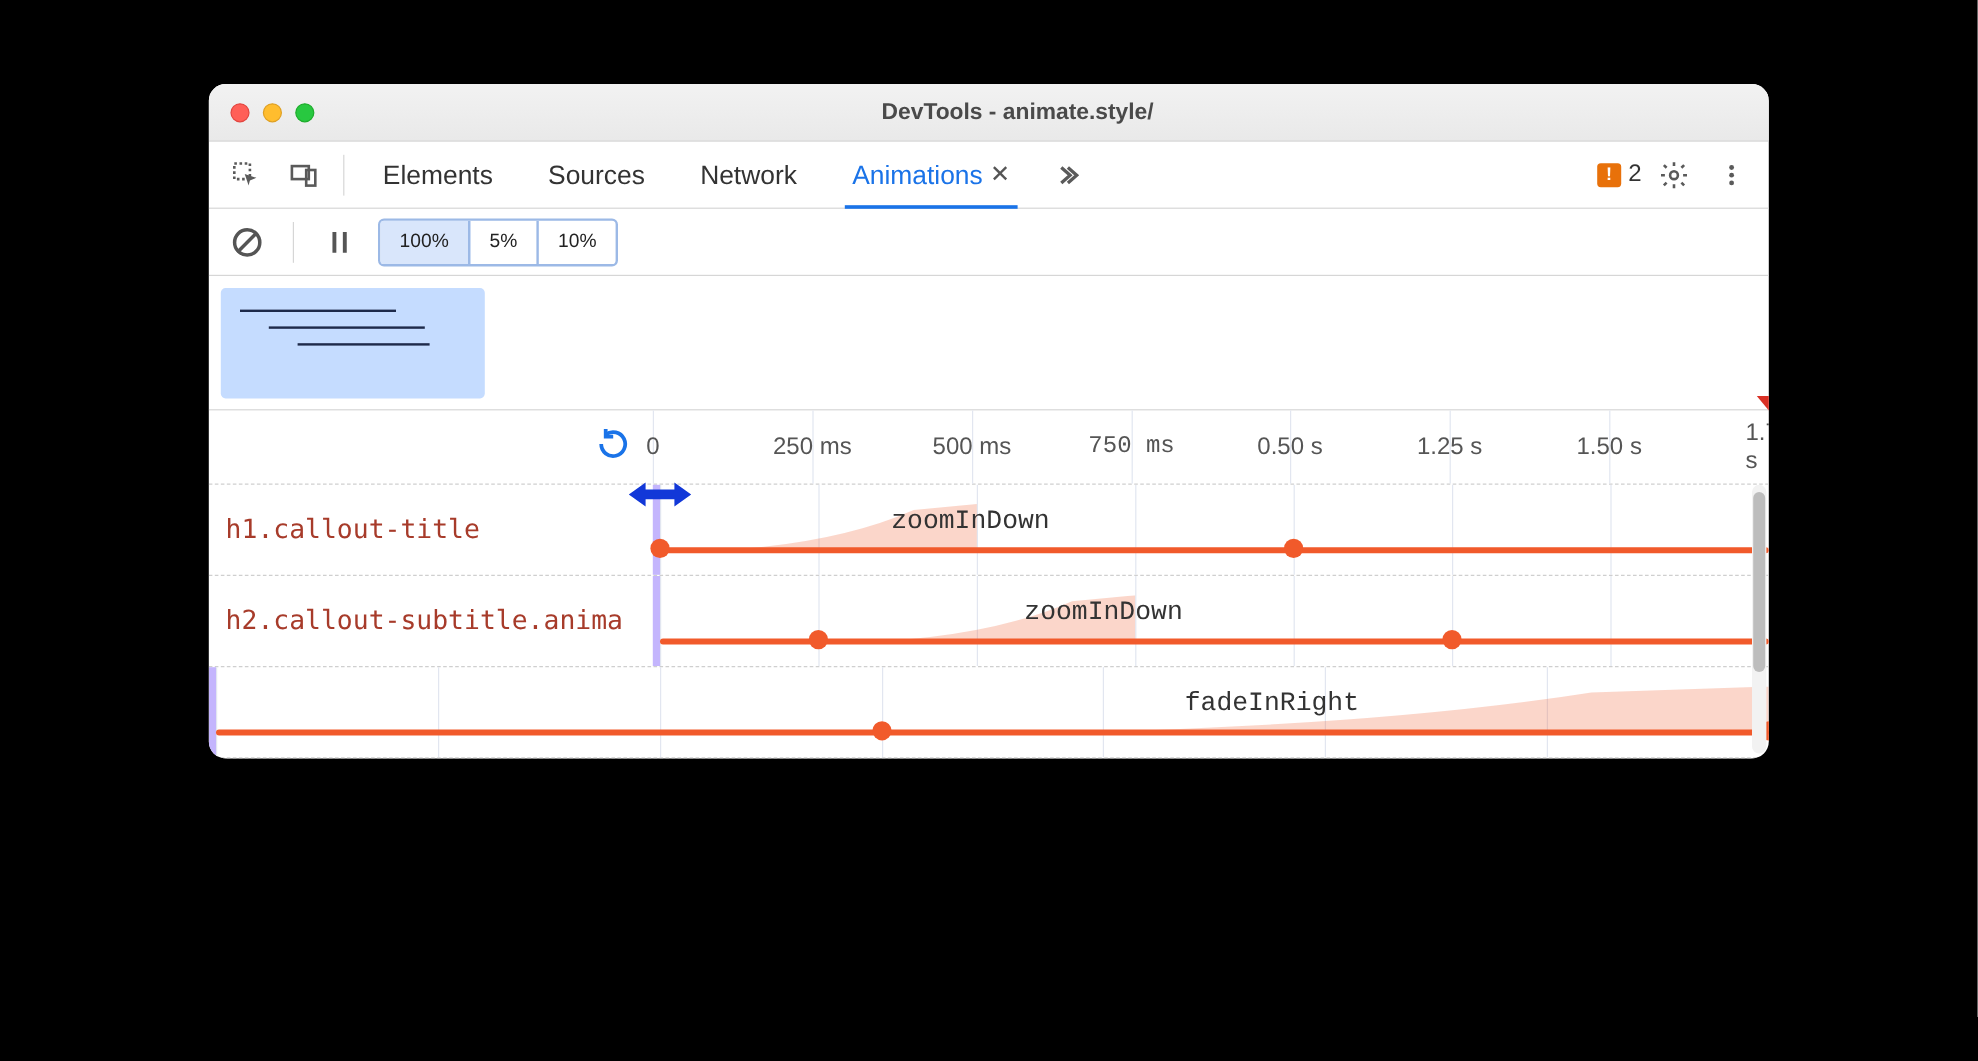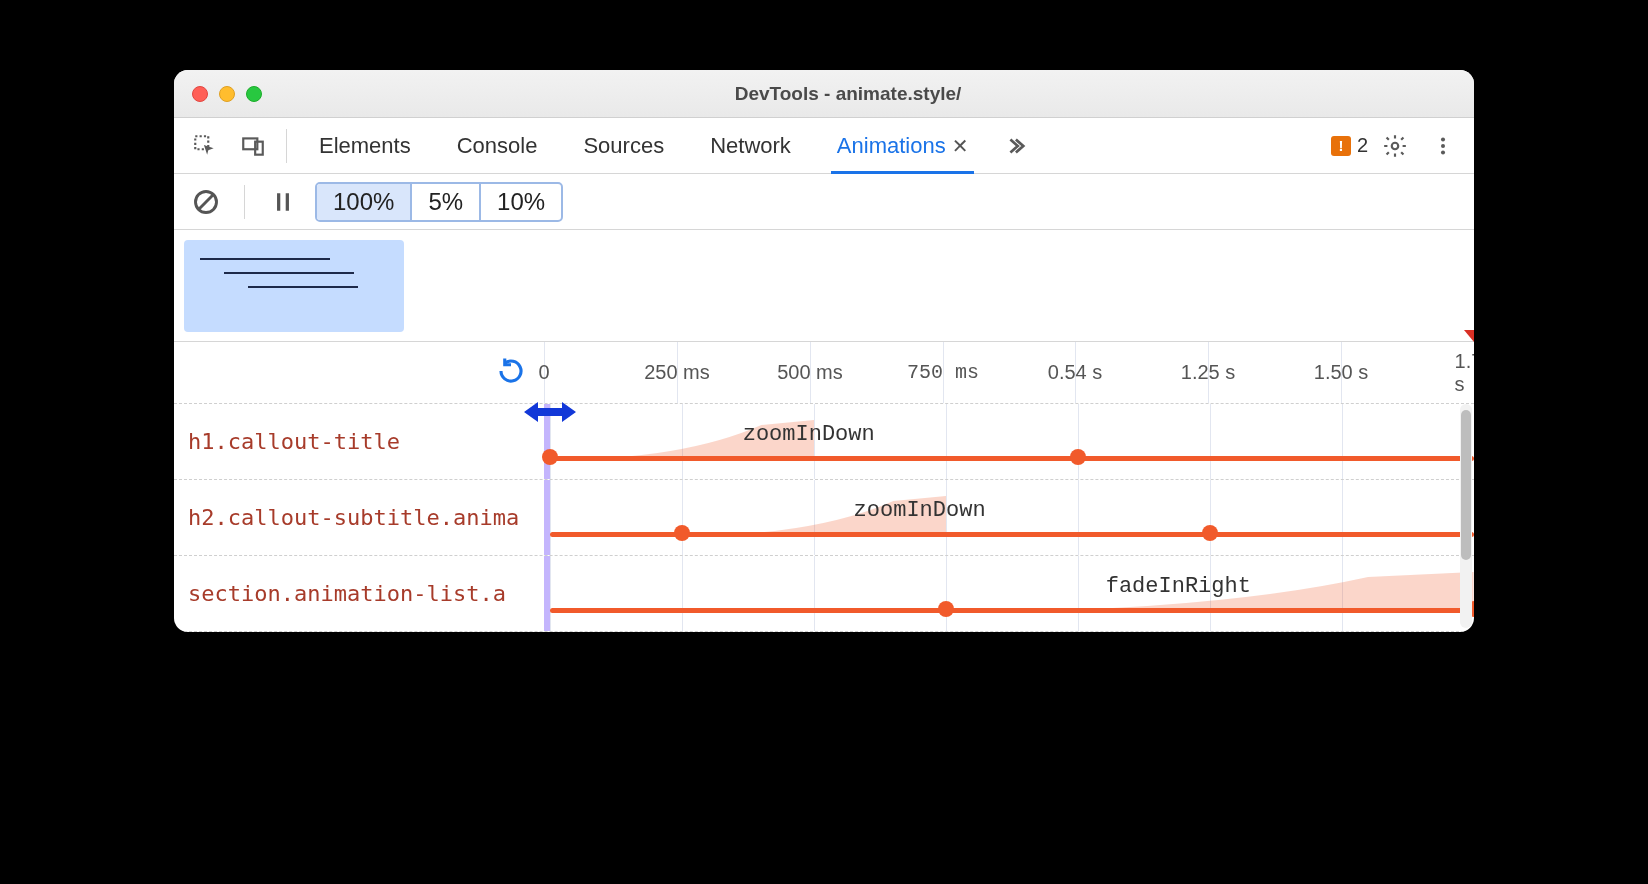--- a/index.html
+++ b/index.html
@@ -66,21 +66,21 @@
 
 .toolbar {
   height: 56px; display:flex; align-items:center; padding: 0 14px; gap: 14px;
   border-bottom: 1px solid #d6d6d6;
 }
 .tbtn { width:36px; height:36px; display:flex; align-items:center; justify-content:center; color:#555; }
 .seggroup {
   display:flex; border:2px solid #9cb9e6; border-radius:5px; overflow:hidden; height:40px;
 }
 .segbtn {
-  padding: 0 16px; display:flex; align-items:center; font-size:24px; color:#222;
+  padding: 0 16px; display:flex; align-items:center; font-size:16px; color:#222;
   border-right: 2px solid #9cb9e6;
 }
 .segbtn:last-child { border-right:none; }
 .segbtn.sel { background:#d9e6fb; }
 
 .filmstrip {
   height: 112px;
   border-bottom: 1px solid #d6d6d6;
   display:flex; align-items:flex-start; padding:10px 10px;
 }
@@ -164,23 +164,20 @@
     </div>
     <div class="iconbtn">
       <svg width="26" height="26" viewBox="0 0 24 24" fill="none" stroke="currentColor" stroke-width="2">
           <rect x="3" y="5" width="13" height="10"></rect>
           <rect x="14" y="8" width="7" height="12"></rect>
         </svg>
     </div>
     <div class="tabsep"></div>
     <div class="tab">
         <span>Elements</span>
-      </div>
-    <div class="tab">
-        <span>Console</span>
       </div>
     <div class="tab">
         <span>Sources</span>
       </div>
     <div class="tab">
         <span>Network</span>
       </div>
     <div class="tab active">
         <span>Animations</span>
         <span class="tabclose">✕</span>
@@ -260,21 +257,21 @@
         <div class="redmark" id="redmark" style="left: calc(100% - 10px);"></div>
       <div class="gridline" style="left: 0%;"></div>
           <div class="tick" style="left: 0%;">0</div>
           <div class="gridline" style="left: 14.3%;"></div>
           <div class="tick" style="left: 14.3%;">250 ms</div>
           <div class="gridline" style="left: 28.6%;"></div>
           <div class="tick" style="left: 28.6%;">500 ms</div>
           <div class="gridline" style="left: 42.9%;"></div>
           <div class="tick" style="left: 42.9%; font-family: Liberation Mono, monospace;">750 ms</div>
           <div class="gridline" style="left: 57.1%;"></div>
-          <div class="tick" style="left: 57.1%;">0.54 s</div>
+          <div class="tick" style="left: 57.1%;">0.50 s</div>
           <div class="gridline" style="left: 71.4%;"></div>
           <div class="tick" style="left: 71.4%;">1.25 s</div>
           <div class="gridline" style="left: 85.7%;"></div>
           <div class="tick" style="left: 85.7%;">1.50 s</div>
           <div class="tick" style="left: 100%;">1.75 s</div>
         </div>
     </div>
 
     <div class="rows" id="rows">
         <div class="row">
@@ -314,21 +311,20 @@
             <svg class="curve" width="100%" viewBox="0 0 100 40" preserveAspectRatio="none" style="left: 14.3%; width: 28.6%;">
               <path d="M0 40 Q 50 40 80 5 L100 0 L100 40 Z" fill="rgba(241,90,43,0.25)"></path>
             </svg>
             <div class="bar" style="left: 0%; right: 0%;"></div>
             <div class="dot" style="left: 14.3%;"></div>
             <div class="dot" style="left: 71.4%;"></div>
             <div class="animname" style="left: 40%;">zoomInDown</div>
           </div>
         </div>
         <div class="row">
-          <div class="labelpane">section.animation-list.a</div>
           <div class="track lo">
             <div class="gridline" style="left: 0%;"></div>
             <div class="gridline" style="left: 14.3%;"></div>
             <div class="gridline" style="left: 28.6%;"></div>
             <div class="gridline" style="left: 42.9%;"></div>
             <div class="gridline" style="left: 57.1%;"></div>
             <div class="gridline" style="left: 71.4%;"></div>
             <div class="gridline" style="left: 85.7%;"></div>
             <svg class="curve" width="100%" viewBox="0 0 100 40" preserveAspectRatio="none" style="left: 42.9%; width: 57.1%;">
               <path d="M0 40 Q 50 40 80 5 L100 0 L100 40 Z" fill="rgba(241,90,43,0.25)"></path>

